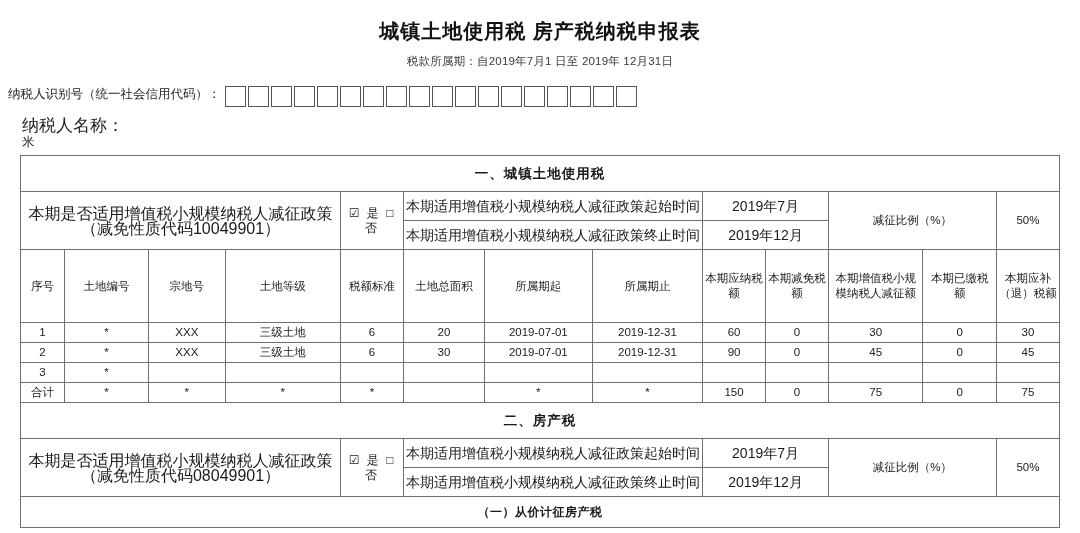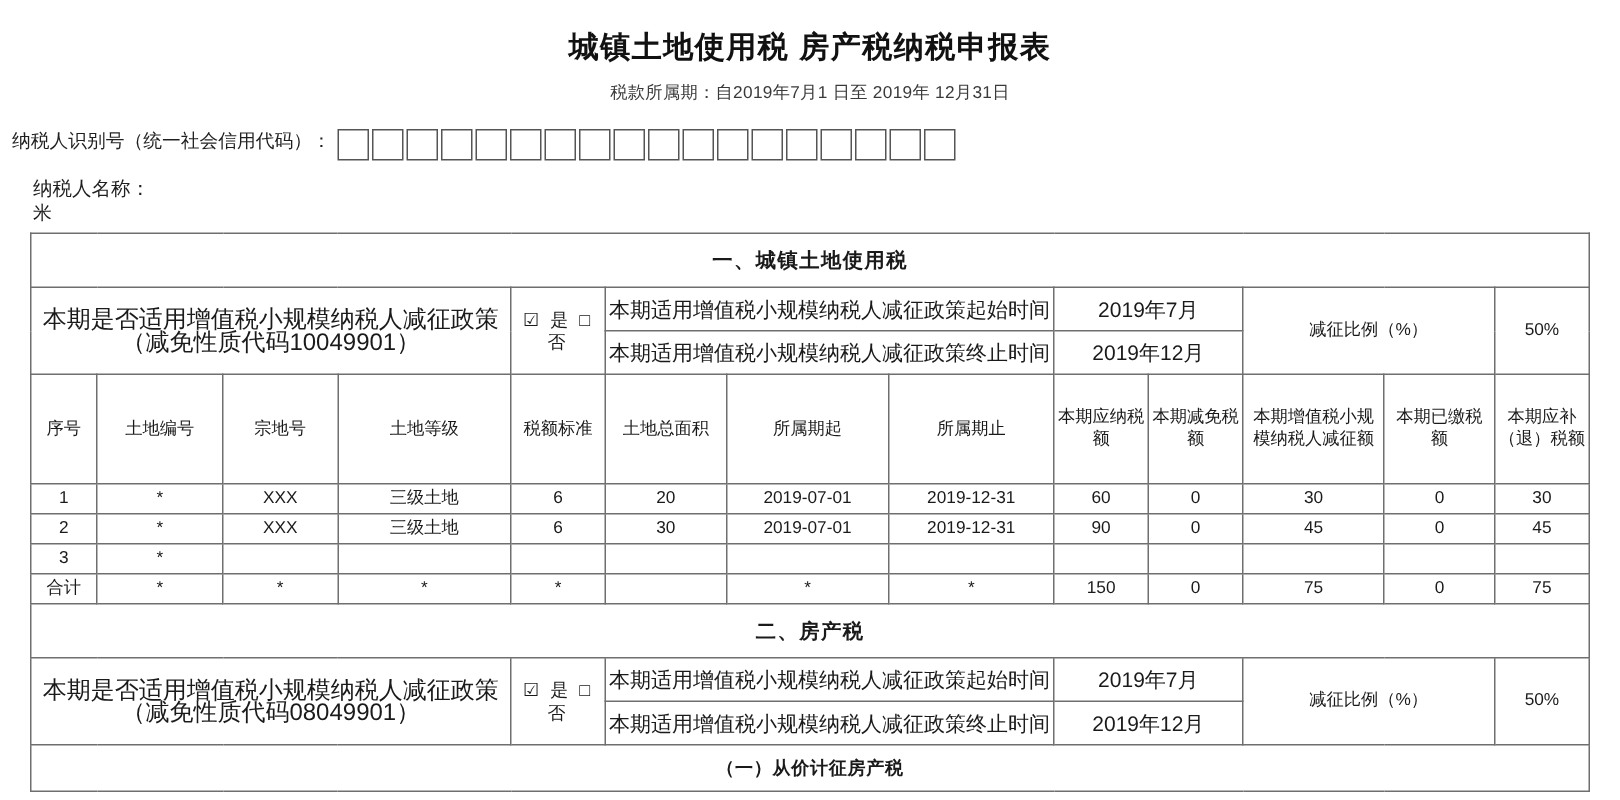--- a/index.html
+++ b/index.html
@@ -58,21 +58,21 @@
     margin-right: 2px;
     box-sizing: border-box;
     background: #fff;
   }
 
   .nameline {
     position: relative;
     margin-top: 10px;
     padding-left: 22px;
     padding-right: 20px;
-    font-size: 13px;
+    font-size: 17px;
     line-height: 17px;
     color: #1f1f1f;
   }
   .nameline .units {
     position: absolute;
     right: 24px;
     top: 0;
     white-space: nowrap;
   }
   .wrapchar {

